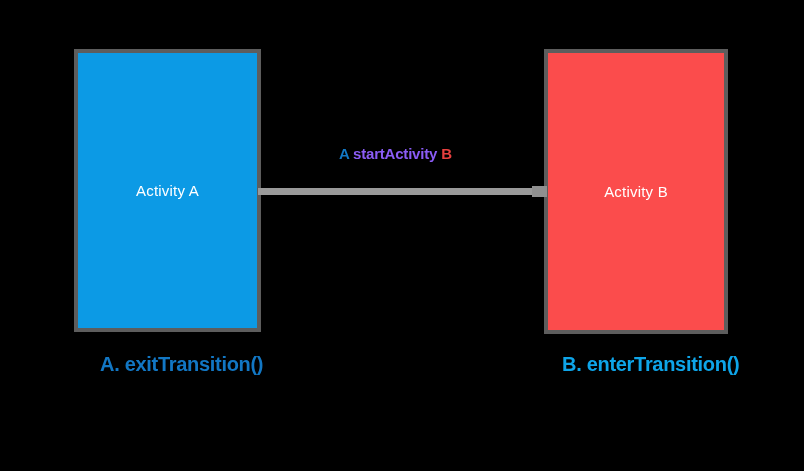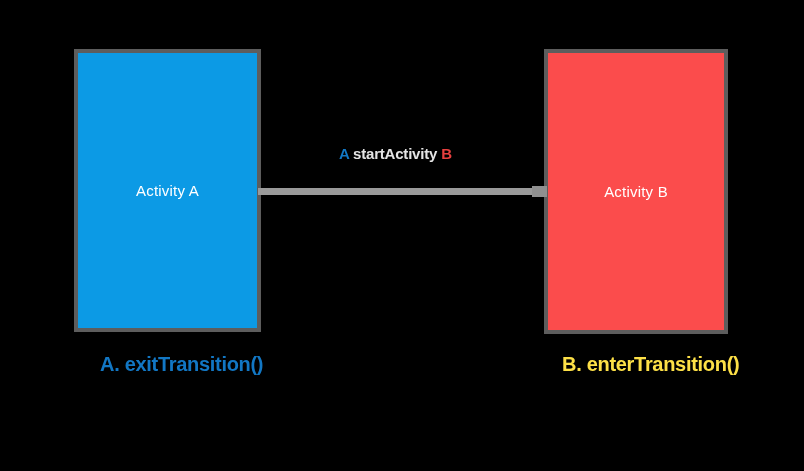--- a/index.html
+++ b/index.html
@@ -84,40 +84,40 @@
     position: absolute;
     left: 339px;
     top: 146px;
     font-size: 15px;
     font-weight: bold;
     line-height: 1;
     white-space: nowrap;
     letter-spacing: -0.2px;
   }
   .edge-label .seg-a { color: #1277c4; }
-  .edge-label .seg-mid { color: #e5e5e5; text-align: center; }
+  .edge-label .seg-mid { color: #8b5cf6; text-align: center; }
   .edge-label .seg-b { color: #e8403f; }
 
   .caption {
     position: absolute;
     font-size: 20px;
     font-weight: bold;
     line-height: 1;
     white-space: nowrap;
     letter-spacing: -0.3px;
   }
   #caption-a {
     left: 100px;
     top: 354px;
     color: #1277c4;
   }
   #caption-b {
     left: 562px;
     top: 354px;
-    color: #fde047;
+    color: #0ea5e9;
   }
 </style>
 </head>
 <body>
 
 <div class="canvas">
 
   <div class="activity-box" id="box-b">
     <span class="activity-label">Activity B</span>
   </div>

